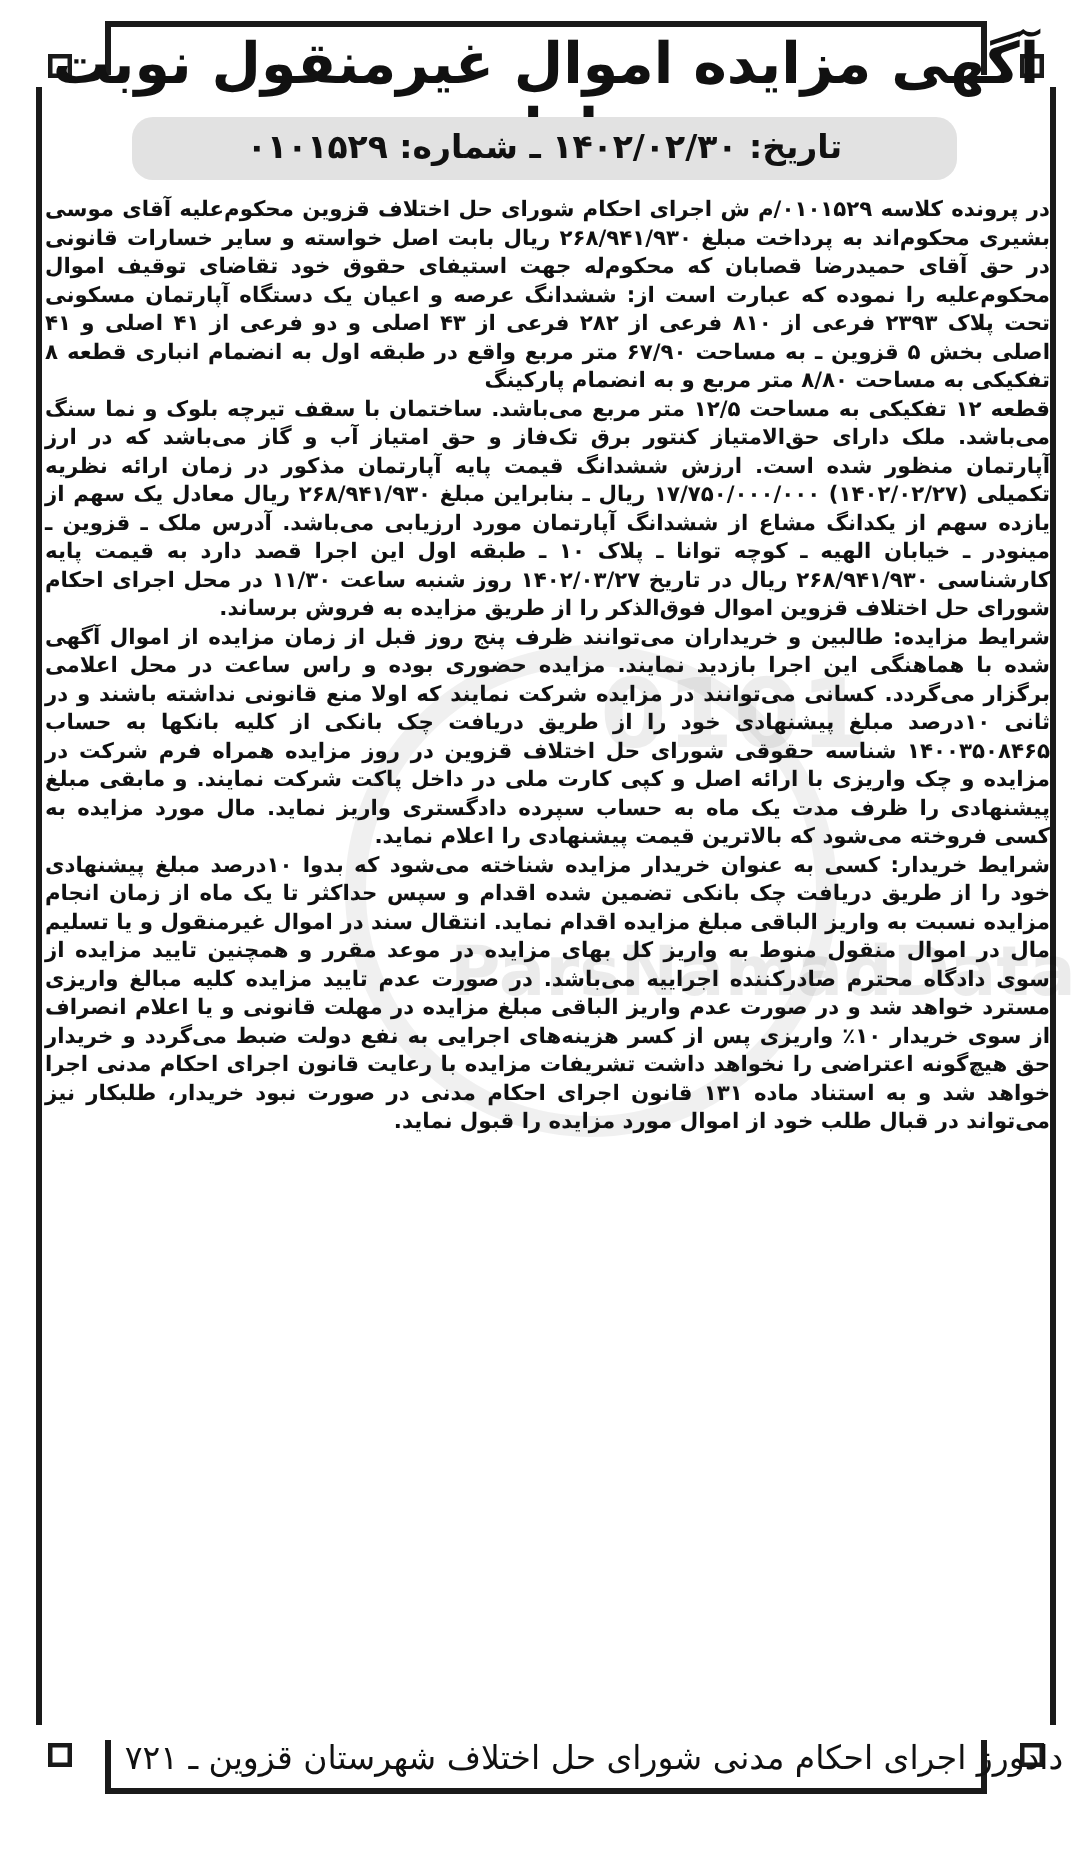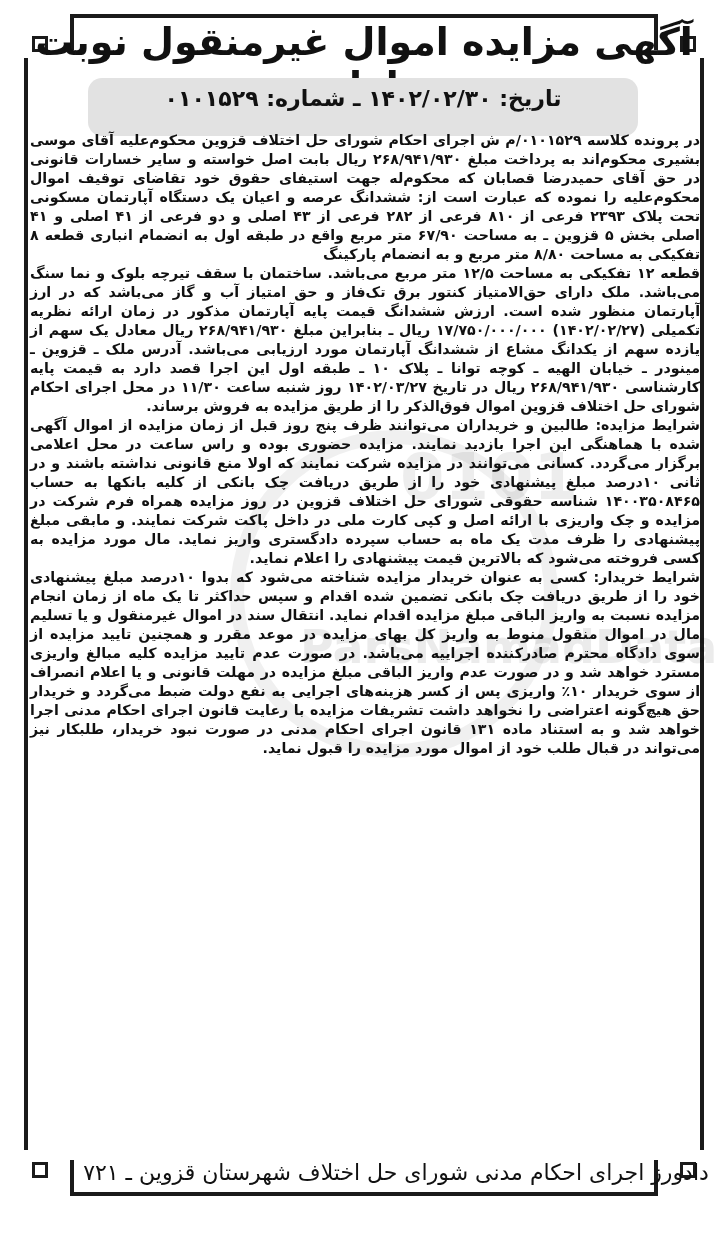--- a/index.html
+++ b/index.html
@@ -3,21 +3,21 @@
 <meta charset="utf-8">
 <style>
   html, body { margin: 0; padding: 0; background: #ffffff; }
   body { width: 728px; height: 1236px; position: relative; overflow: hidden;
          font-family: "DejaVu Sans", sans-serif; color: #111; }
   .frame { position: absolute; left: 24px; top: 14px; width: 680px; height: 1180px; }
   .frame .line { position: absolute; background: #1a1a1a; }
   .knot { position: absolute; width: 10px; height: 10px; border: 3px solid #1a1a1a; background: #fff; }
   .title { position: absolute; top: 20px; left: 0; width: 728px; text-align: center;
            font-size: 38px; font-weight: bold; direction: rtl; letter-spacing: 0; }
-  .date-bar { position: absolute; top: 78px; left: 88px; width: 550px; height: 58px;
+  .date-bar { position: absolute; top: 78px; left: 88px; width: 550px; height: 42px;
               background: #e2e2e2; border-radius: 14px; text-align: center;
               direction: rtl; font-size: 22px; font-weight: bold; line-height: 42px; }
   .body-text { position: absolute; top: 131px; left: 30px; width: 670px; direction: rtl;
                text-align: justify; font-size: 14.2px; font-weight: bold; line-height: 19px; }
   .body-text p { margin: 0; }
   .watermark { position: absolute; left: 230px; top: 430px; width: 300px; height: 300px;
                border: 14px solid rgba(0,0,0,0.06); border-radius: 50%; pointer-events: none; }
   .watermark-text { position: absolute; left: 300px; top: 620px; font-size: 46px; font-weight: bold;
                     color: rgba(0,0,0,0.08); pointer-events: none; direction: ltr; }
   .watermark-num { position: absolute; left: 380px; top: 440px; font-size: 64px; font-weight: bold;

